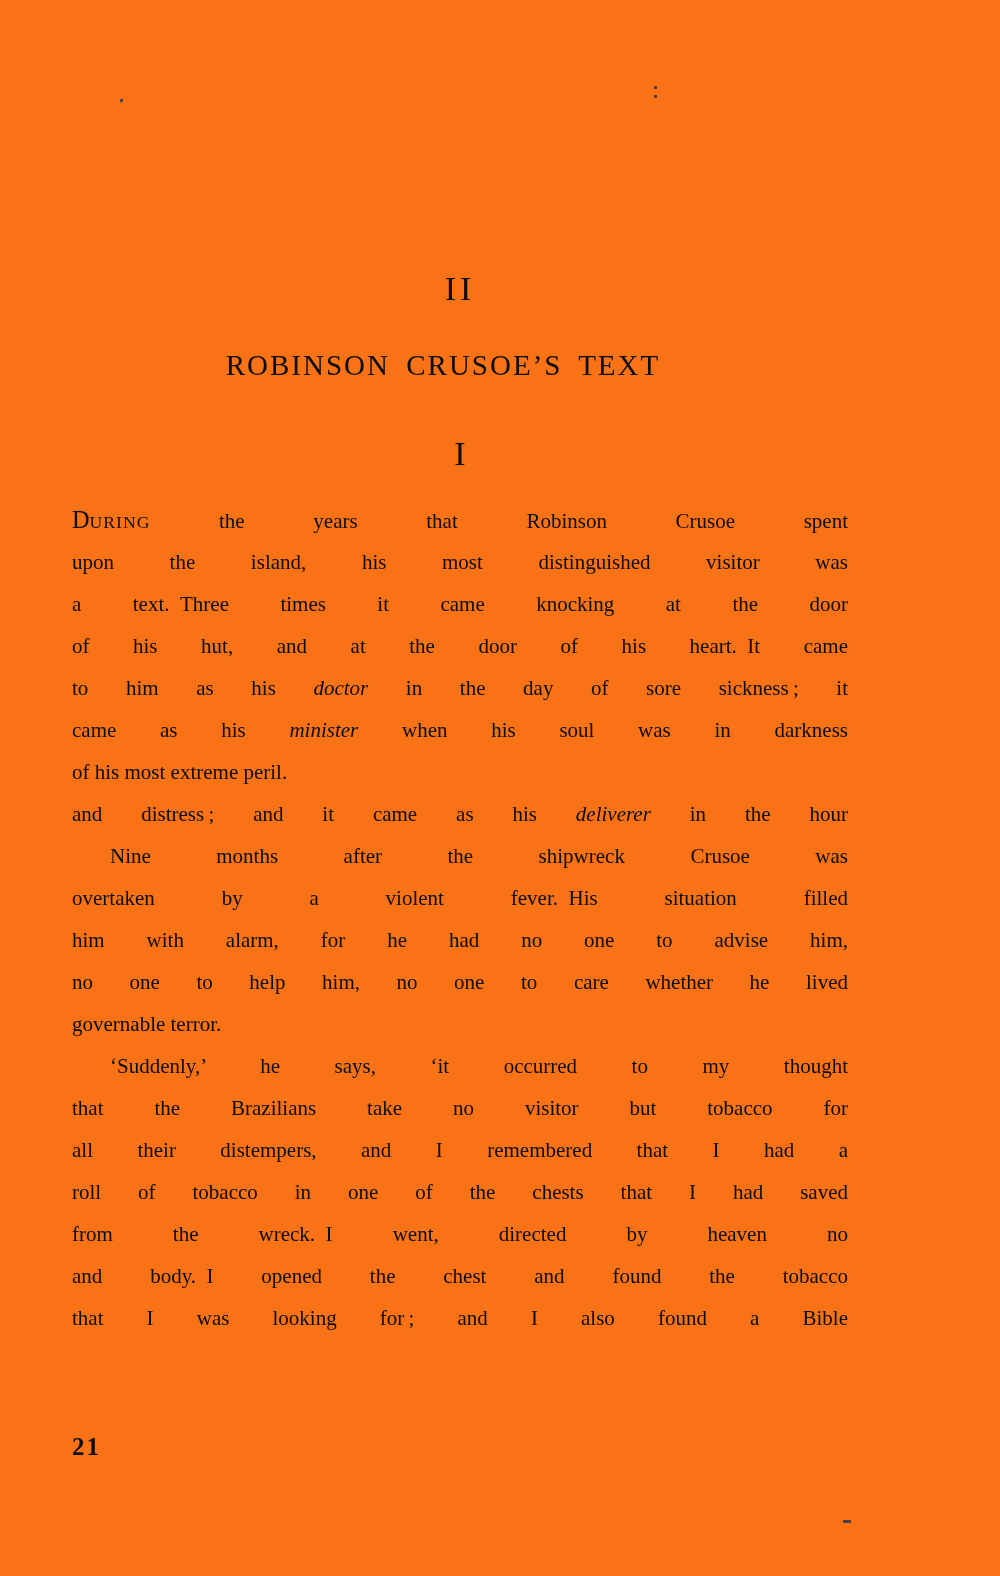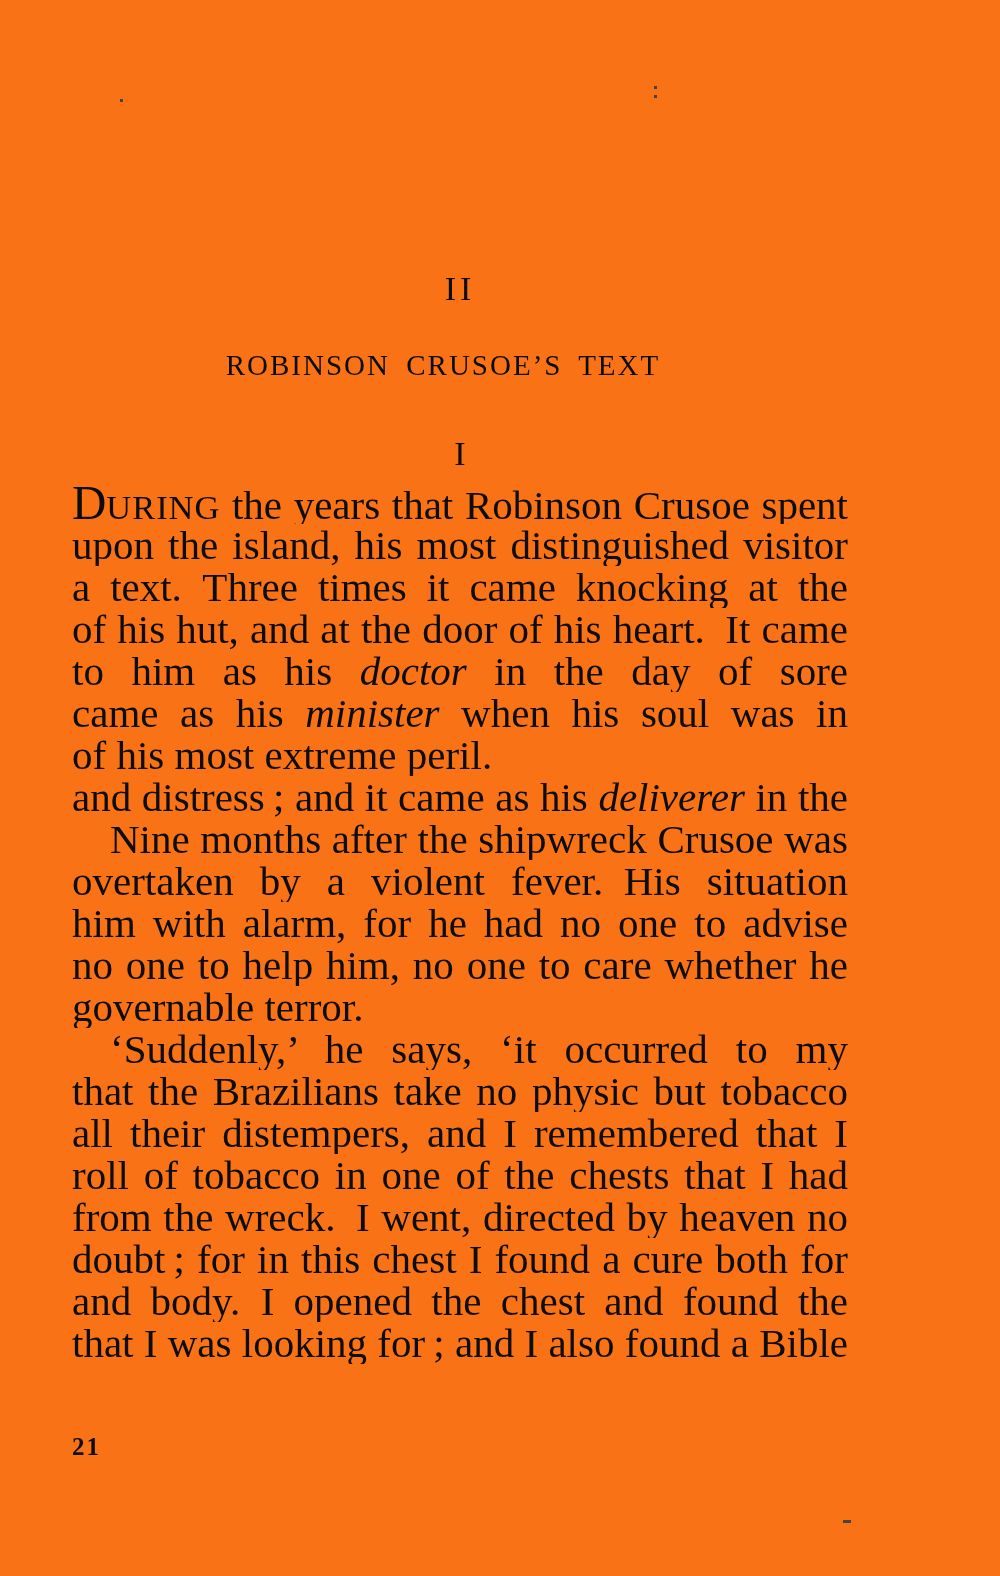--- a/index.html
+++ b/index.html
@@ -41,24 +41,24 @@
     position: absolute;
     top: 437px;
     left: 72px;
     width: 776px;
     text-align: center;
     font-size: 34px;
     line-height: 1;
   }
   .body-text {
     position: absolute;
-    top: 482px;
+    top: 499px;
     left: 72px;
     width: 776px;
-    font-size: 41px;
+    font-size: 21px;
     line-height: 42px;
   }
   .line {
     height: 42px;
     overflow: hidden;
   }
   .line.j {
     text-align: justify;
     text-align-last: justify;
   }
@@ -118,25 +118,24 @@
       </div>
       <div>
         <div class="line j indent"><span>Nine months after the shipwreck Crusoe was</span></div>
         <div class="line j"><span>overtaken by a violent fever. His situation filled</span></div>
         <div class="line j"><span>him with alarm, for he had no one to advise him,</span></div>
         <div class="line j"><span>no one to help him, no one to care whether he lived</span></div>
         <div class="line"><span>governable terror.</span></div>
       </div>
       <div>
         <div class="line j indent"><span>‘Suddenly,’ he says, ‘it occurred to my thought</span></div>
-        <div class="line j"><span>that the Brazilians take no physic but tobacco for</span></div>
+        <div class="line j"><span>that the Brazilians take no visitor but tobacco for</span></div>
         <div class="line j"><span>all their distempers, and I remembered that I had a</span></div>
         <div class="line j"><span>roll of tobacco in one of the chests that I had saved</span></div>
         <div class="line j"><span>from the wreck. I went, directed by heaven no</span></div>
-        <div class="line j"><span>doubt ; for in this chest I found a cure both for soul</span></div>
         <div class="line j"><span>and body. I opened the chest and found the tobacco</span></div>
         <div class="line j"><span>that I was looking for ; and I also found a Bible</span></div>
       </div>
     </div>
 
   <div class="page-num">21</div>
 <div class="artifact dot" style="left: 120px; top: 99px;"></div>
     <div class="artifact colon" style="left: 654px; top: 86px;"></div>
     <div class="artifact dash" style="left: 843px; top: 1520px;"></div>
   </div>

